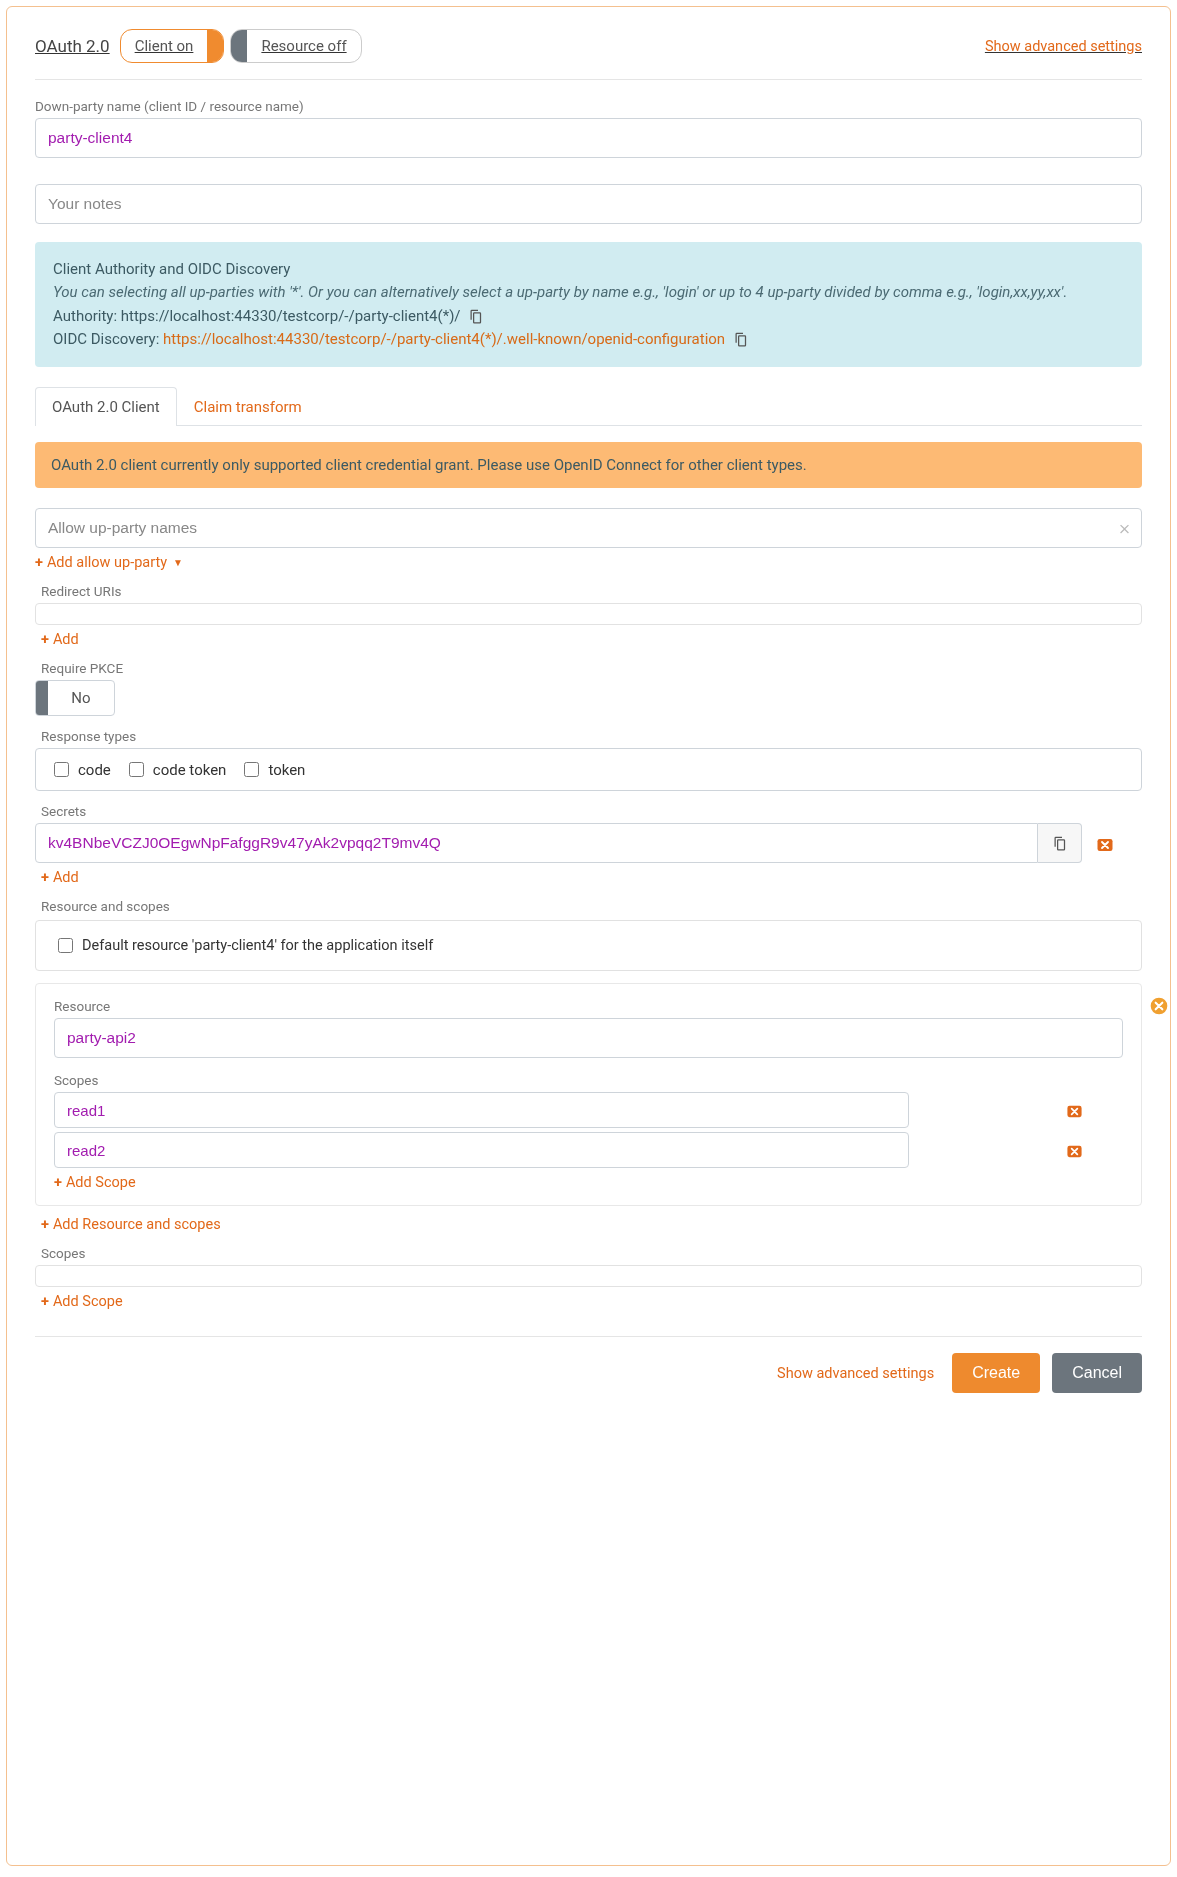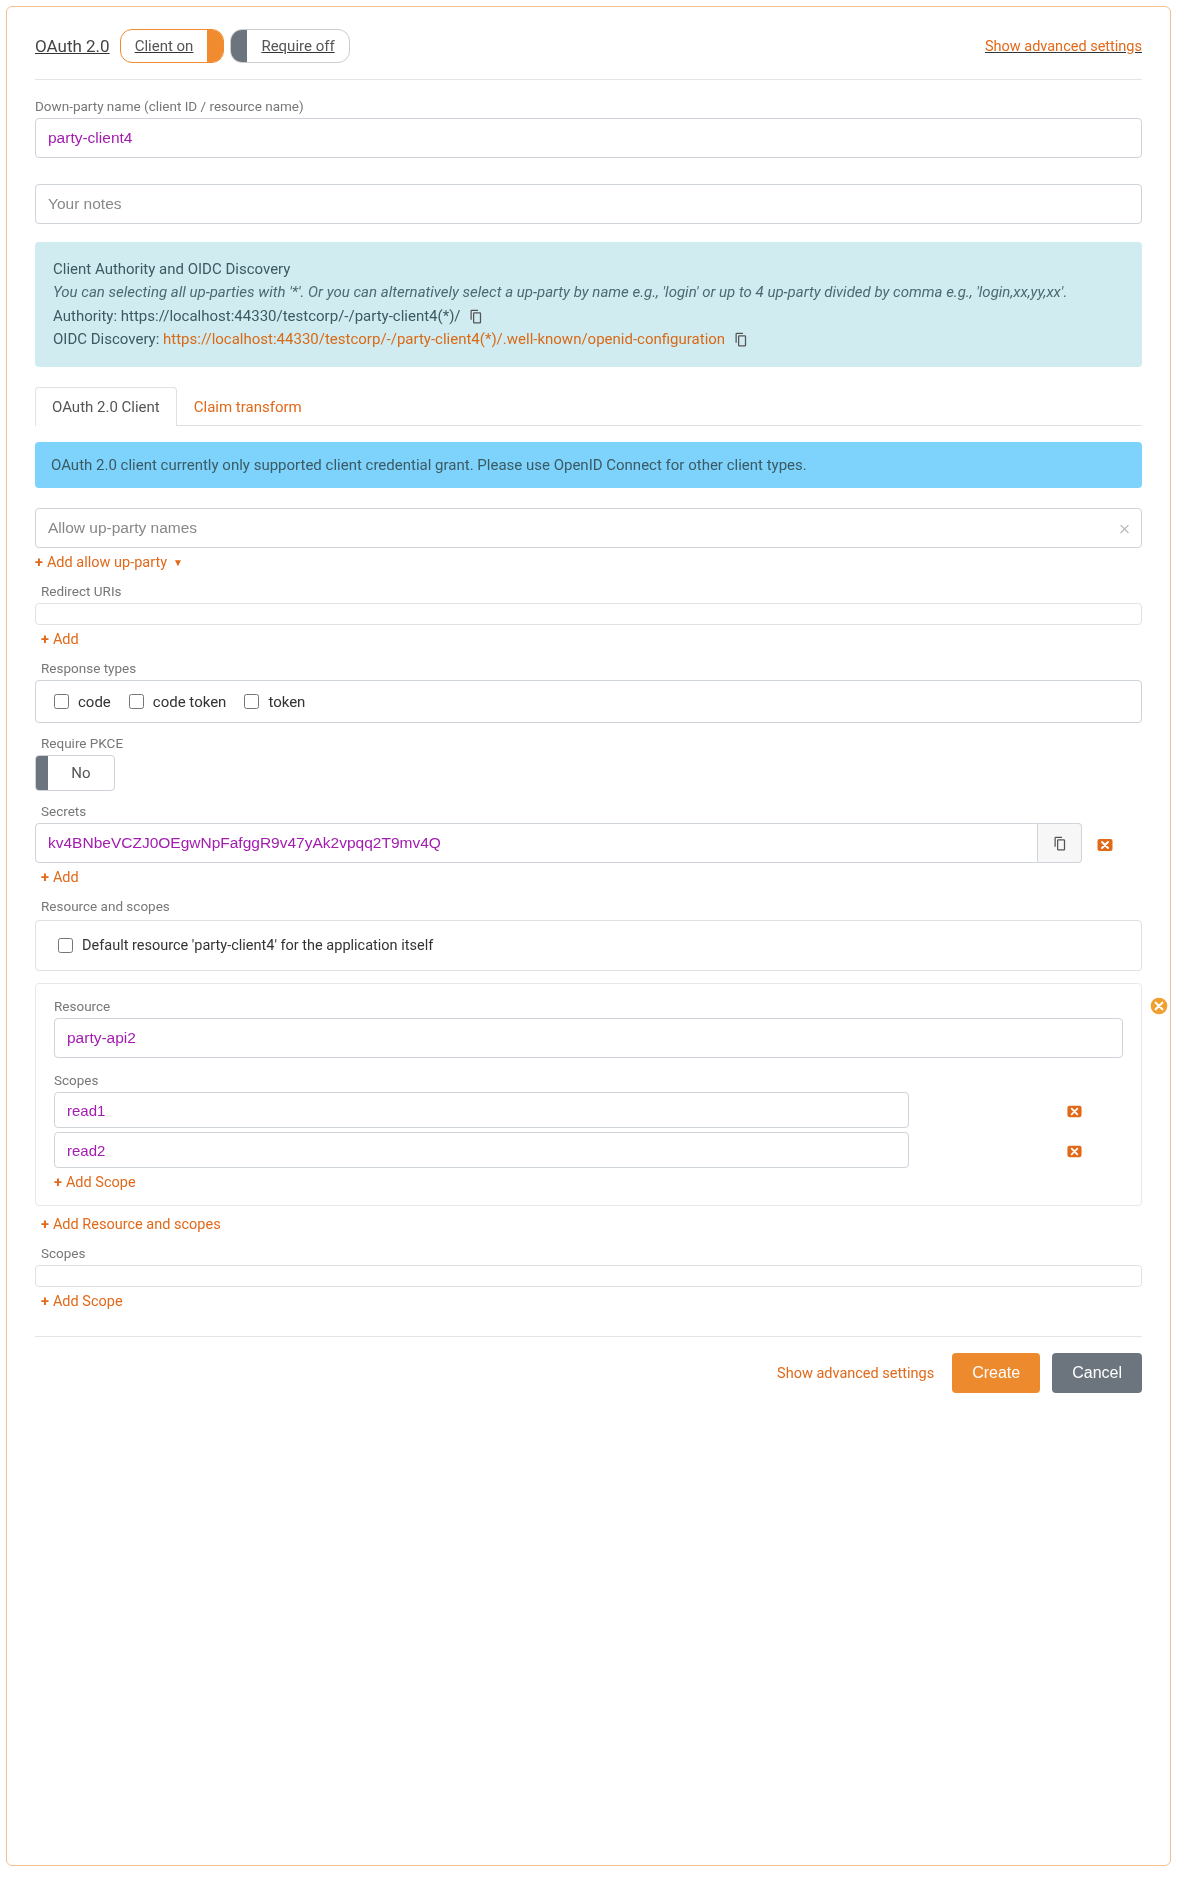--- a/index.html
+++ b/index.html
@@ -58,21 +58,21 @@
   .clip-icon { display:inline-block; margin-left:4px; color:#555; cursor:pointer; }
 
   
   .tabs { display:flex; margin-top:20px; border-bottom:1px solid #dee2e6; }
   .tab { padding:10px 16px; font-size:15px; cursor:pointer;
          border:1px solid transparent; border-bottom:none; border-top-left-radius:4px; border-top-right-radius:4px; margin-bottom:-1px;}
   .tab.active { color:#555; border-color:#dee2e6; background:#fff;}
   .tab.inactive { color:#e2691a; }
 
   .alert-info2 {
-    background:#7dd3fc; color:#3c5a63; border-radius:4px;
+    background:#fdba74; color:#3c5a63; border-radius:4px;
     padding:14px 16px; margin-top:16px; font-size:15px;
   }
 
   .input-with-x { position:relative; }
   .input-with-x .x {
     position:absolute; right:10px; top:50%; transform:translateY(-50%);
     color:#bbb; cursor:pointer;
   }
 
   .link-action { color:#e2691a; font-size:14.5px; cursor:pointer; display:inline-flex; align-items:center; gap:4px; margin-top:6px;}
@@ -132,21 +132,21 @@
 
   <div class="header-row">
     <div class="title">OAuth 2.0</div>
     <div class="toggle-group">
       <div class="toggle on">
         <span class="lbl">Client on</span>
         <span class="handle"></span>
       </div>
       <div class="toggle off">
         <span class="handle"></span>
-        <span class="lbl">Require off</span>
+        <span class="lbl">Resource off</span>
       </div>
     </div>
     <span class="adv-link">Show advanced settings</span>
   </div>
 
   <div class="section">
     <div class="field-label">Down-party name (client ID / resource name)</div>
     <input class="text-input" value="party-client4" style="">
   </div>
 
@@ -198,45 +198,45 @@
     </span>
   </div>
 
   <div class="subsection">
     <div class="field-label" style="margin-left:6px;">Redirect URIs</div>
     <div class="thin-box"></div>
     <span class="link-action" style="margin-left:6px;">
       <span class="plus-icon">+</span>
       <span>Add</span>
     </span>
+  </div>
+
+  <div class="subsection">
+    <div class="field-label" style="margin-left:6px;">Require PKCE</div>
+    <div class="pkce-toggle">
+      <span class="handle"></span>
+      <span class="lbl">No</span>
+    </div>
   </div>
 
   <div class="subsection">
     <div class="field-label" style="margin-left:6px;">Response types</div>
     <div class="check-row">
       <label class="chklbl">
           <input type="checkbox" style="">
           <span>code</span>
         </label>
       <label class="chklbl">
           <input type="checkbox" style="">
           <span>code token</span>
         </label>
       <label class="chklbl">
           <input type="checkbox" style="">
           <span>token</span>
         </label>
-    </div>
-  </div>
-
-  <div class="subsection">
-    <div class="field-label" style="margin-left:6px;">Require PKCE</div>
-    <div class="pkce-toggle">
-      <span class="handle"></span>
-      <span class="lbl">No</span>
     </div>
   </div>
 
   <div class="subsection">
     <div class="field-label" style="margin-left:6px;">Secrets</div>
     <div class="secret-row">
       <div class="secret-input-wrap">
         <input class="text-input" value="kv4BNbeVCZJ0OEgwNpFafggR9v47yAk2vpqq2T9mv4Q" style="">
         <div class="clip-btn">
           <svg class="icon" viewBox="0 0 24 24" fill="currentColor">

